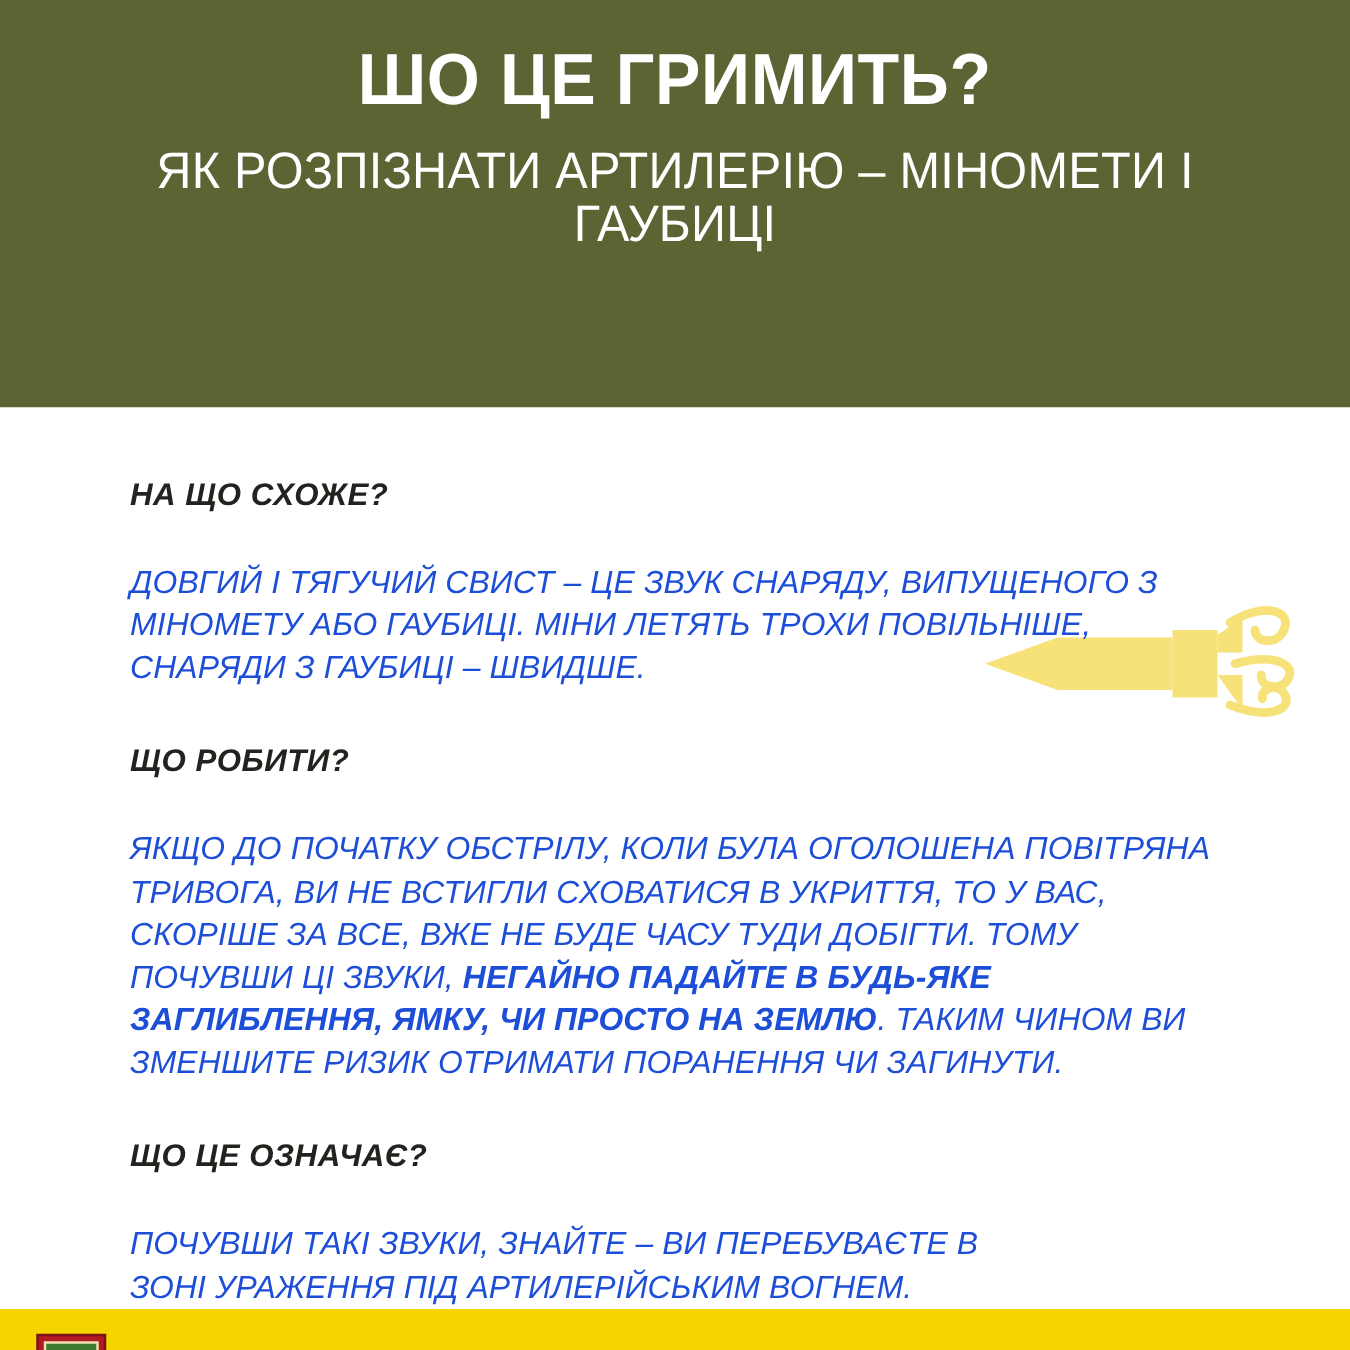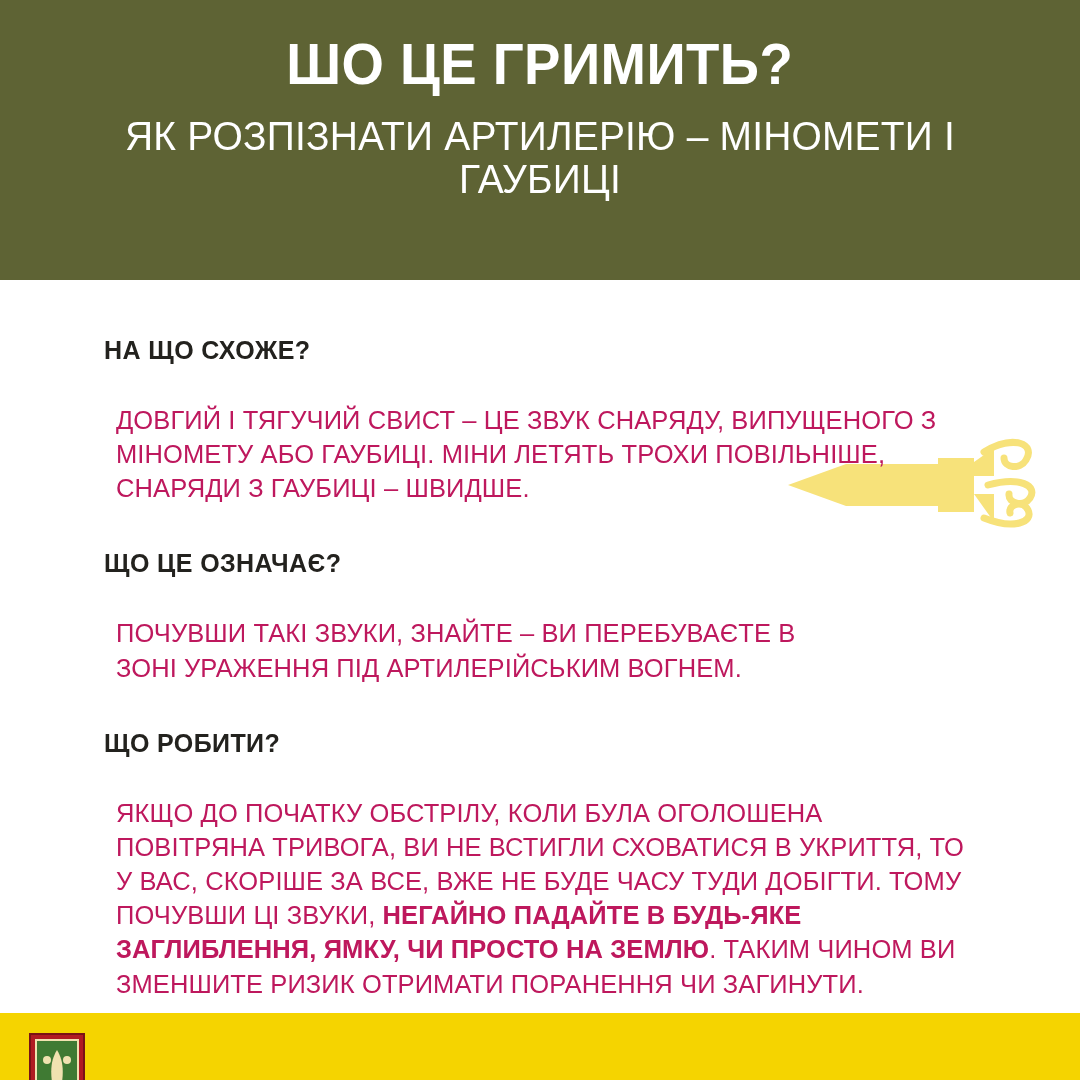--- a/index.html
+++ b/index.html
@@ -18,21 +18,21 @@
     width: 1080px;
     height: 1080px;
     display: flex;
     flex-direction: column;
     background: #ffffff;
   }
 
   
   .header {
     background: #5e6334;
-    height: 280px;
+    height: 326px;
     box-sizing: border-box;
     padding: 34px 24px 0 24px;
     display: flex;
     flex-direction: column;
     align-items: center;
     flex: none;
   }
   .header-title {
     color: #ffffff;
     font-weight: bold;
@@ -59,39 +59,40 @@
   .content {
     position: relative;
     flex: 1 1 auto;
     box-sizing: border-box;
     padding: 56px 104px 0 104px;
     background: #ffffff;
   }
   .section {
     position: relative;
     z-index: 2;
+    font-style: italic;
   }
   .section-heading {
     color: #23221e;
     font-size: 25px;
     font-weight: bold;
     letter-spacing: 0.4px;
     text-transform: uppercase;
     margin: 0 0 38px 0;
   }
   .section-heading.spaced-top {
     margin-top: 44px;
   }
   .section-body {
-    color: #be185d;
+    color: #1d4ed8;
     font-size: 25.5px;
     line-height: 1.34;
     letter-spacing: 0.1px;
     text-transform: uppercase;
-    margin: 12px;
+    margin: 0;
     max-width: 880px;
   }
   .section-body.narrow {
     max-width: 700px;
   }
   .section-body b {
     font-weight: bold;
   }
 
   
@@ -150,27 +151,27 @@
       <path d="M200,55 C232,46 250,56 242,68 C236,77 220,74 221,64" fill="none" stroke="#f7e27a" stroke-width="7" stroke-linecap="round"></path>
       <path d="M196,88 C226,100 246,92 240,80 C235,70 220,74 222,83" fill="none" stroke="#f7e27a" stroke-width="7" stroke-linecap="round"></path>
     </svg>
 
     <div class="section">
       <h2 class="section-heading">НА ЩО СХОЖЕ?</h2>
       <p class="section-body">ДОВГИЙ І ТЯГУЧИЙ СВИСТ – ЦЕ ЗВУК СНАРЯДУ, ВИПУЩЕНОГО З МІНОМЕТУ АБО ГАУБИЦІ. МІНИ ЛЕТЯТЬ ТРОХИ ПОВІЛЬНІШЕ, СНАРЯДИ З ГАУБИЦІ – ШВИДШЕ.</p>
     </div>
 
     <div class="section">
-      <h2 class="section-heading spaced-top">ЩО ЦЕ ОЗНАЧАЄ?</h2>
-      <p class="section-body narrow">ПОЧУВШИ ТАКІ ЗВУКИ, ЗНАЙТЕ – ВИ ПЕРЕБУВАЄТЕ В ЗОНІ УРАЖЕННЯ ПІД АРТИЛЕРІЙСЬКИМ ВОГНЕМ.</p>
+      <h2 class="section-heading spaced-top">ЩО РОБИТИ?</h2>
+      <p class="section-body"><span>ЯКЩО ДО ПОЧАТКУ ОБСТРІЛУ, КОЛИ БУЛА ОГОЛОШЕНА ПОВІТРЯНА ТРИВОГА, ВИ НЕ ВСТИГЛИ СХОВАТИСЯ В УКРИТТЯ, ТО У ВАС, СКОРІШЕ ЗА ВСЕ, ВЖЕ НЕ БУДЕ ЧАСУ ТУДИ ДОБІГТИ. ТОМУ ПОЧУВШИ ЦІ ЗВУКИ, </span><b>НЕГАЙНО ПАДАЙТЕ В БУДЬ-ЯКЕ ЗАГЛИБЛЕННЯ, ЯМКУ, ЧИ ПРОСТО НА ЗЕМЛЮ</b><span>. ТАКИМ ЧИНОМ ВИ ЗМЕНШИТЕ РИЗИК ОТРИМАТИ ПОРАНЕННЯ ЧИ ЗАГИНУТИ.</span></p>
     </div>
 
     <div class="section">
-      <h2 class="section-heading spaced-top">ЩО РОБИТИ?</h2>
-      <p class="section-body"><span>ЯКЩО ДО ПОЧАТКУ ОБСТРІЛУ, КОЛИ БУЛА ОГОЛОШЕНА ПОВІТРЯНА ТРИВОГА, ВИ НЕ ВСТИГЛИ СХОВАТИСЯ В УКРИТТЯ, ТО У ВАС, СКОРІШЕ ЗА ВСЕ, ВЖЕ НЕ БУДЕ ЧАСУ ТУДИ ДОБІГТИ. ТОМУ ПОЧУВШИ ЦІ ЗВУКИ, </span><b>НЕГАЙНО ПАДАЙТЕ В БУДЬ-ЯКЕ ЗАГЛИБЛЕННЯ, ЯМКУ, ЧИ ПРОСТО НА ЗЕМЛЮ</b><span>. ТАКИМ ЧИНОМ ВИ ЗМЕНШИТЕ РИЗИК ОТРИМАТИ ПОРАНЕННЯ ЧИ ЗАГИНУТИ.</span></p>
+      <h2 class="section-heading spaced-top">ЩО ЦЕ ОЗНАЧАЄ?</h2>
+      <p class="section-body narrow">ПОЧУВШИ ТАКІ ЗВУКИ, ЗНАЙТЕ – ВИ ПЕРЕБУВАЄТЕ В ЗОНІ УРАЖЕННЯ ПІД АРТИЛЕРІЙСЬКИМ ВОГНЕМ.</p>
     </div>
 
   </div>
 
   <div class="footer">
     <svg class="crest" viewBox="0 0 62 84" aria-hidden="true">
       <path d="M4,4 H58 V52 C58,68 44,76 31,80 C18,76 4,68 4,52 Z" fill="#b01b22" stroke="#7a1216" stroke-width="2"></path>
       <path d="M10,10 H52 V50 C52,63 41,70 31,73 C21,70 10,63 10,50 Z" fill="#3f7a33" stroke="#f0e2b0" stroke-width="2"></path>
       <path d="M31,20 C36,28 38,38 36,52 H26 C24,38 26,28 31,20 Z" fill="#f0e2b0"></path>
       <circle cx="21" cy="30" r="4" fill="#f0e2b0"></circle>

